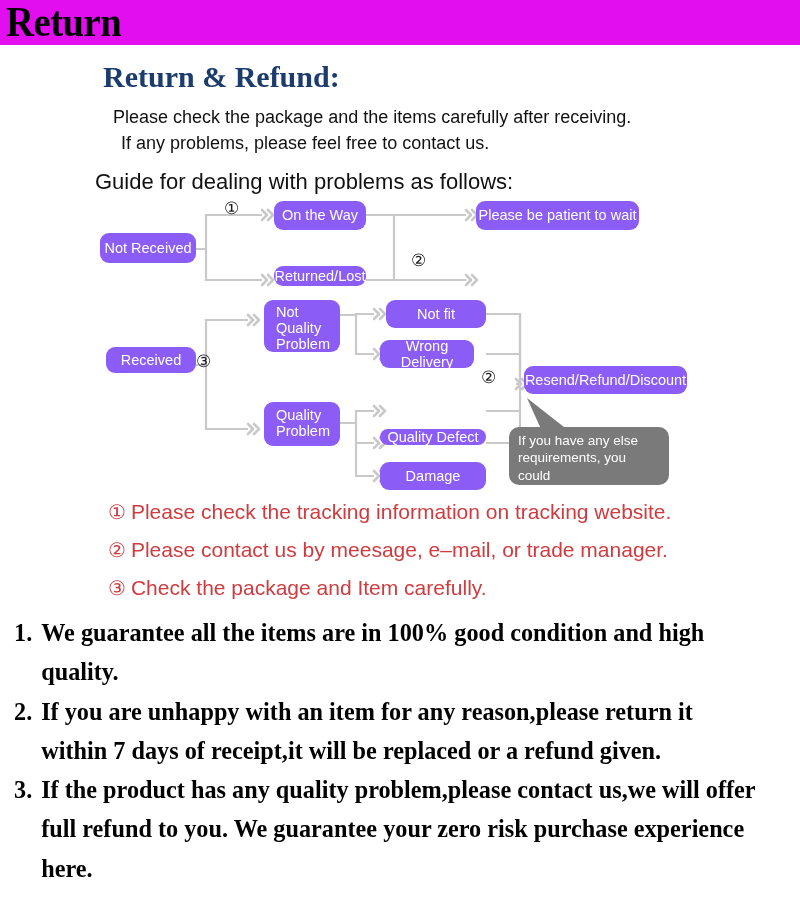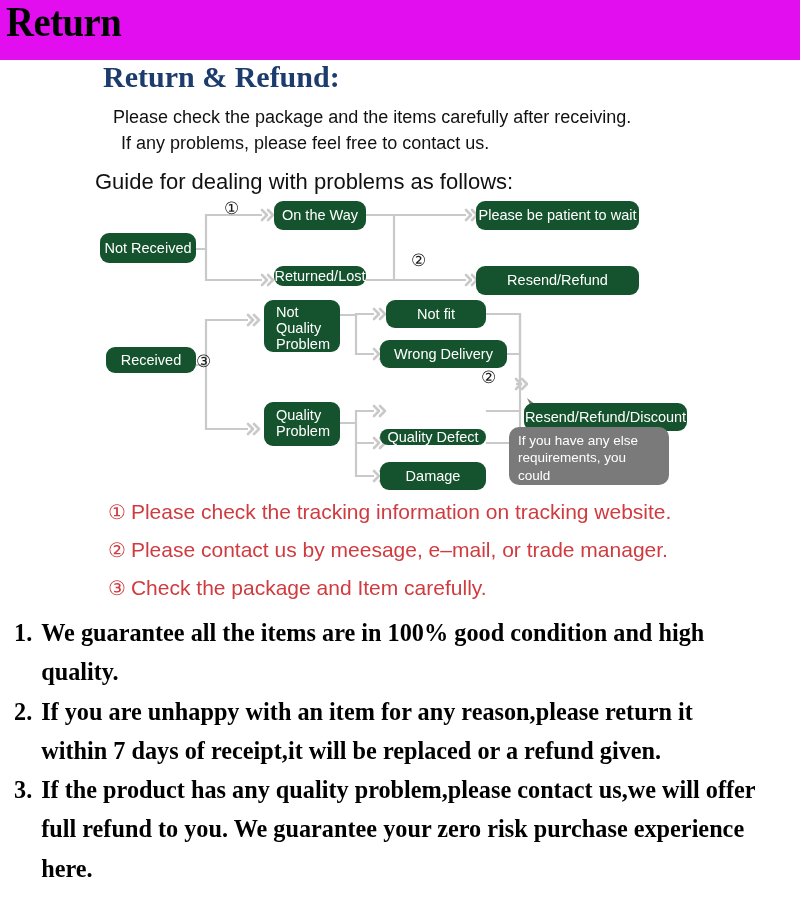--- a/index.html
+++ b/index.html
@@ -12,21 +12,21 @@
     height: 900px;
     position: relative;
     font-family: "Liberation Sans", sans-serif;
     overflow: hidden;
   }
 
   
   #header-banner {
     position: absolute;
     left: 0; top: 0;
-    width: 800px; height: 60px;
+    width: 800px; height: 45px;
     background: #e20ef0;
   }
   #header-title {
     position: absolute;
     left: 6px; top: -2px;
     font-family: "Liberation Serif", serif;
     font-weight: bold;
     font-size: 42px;
     letter-spacing: -0.5px;
     color: #000000;
@@ -70,21 +70,21 @@
     position: absolute;
     left: 0; top: 195px;
     width: 800px; height: 300px;
   }
   #flow-svg {
     position: absolute;
     left: 0; top: 0;
   }
   .fc-box {
     position: absolute;
-    background: #14532d;
+    background: #8b5cf6;
     border-radius: 9px;
     color: #ffffff;
     font-family: "Liberation Sans", sans-serif;
     font-size: 14.5px;
     box-sizing: border-box;
     display: flex;
     align-items: center;
     line-height: 1.12;
   }
   .fc-box.center { justify-content: center; text-align: center; }
@@ -211,41 +211,40 @@
       <use href="#chev" x="516" y="189"></use>
     </g>
 
     <path d="M527,203 L545,243 L578,243 Z" fill="#7a7a7a"></path>
   </svg>
 
   <div class="fc-box center" style="left:100px; top:38px; width:96px; height:30px;">Not Received</div>
   <div class="fc-box center" style="left:274px; top:6px; width:92px; height:29px;">On the Way</div>
   <div class="fc-box center" style="left:274px; top:71px; width:92px; height:20px;">Returned/Lost</div>
   <div class="fc-box center" style="left:476px; top:6px; width:163px; height:29px;">Please be patient to wait</div>
-  <div class="fc-box center" style="left:476px; top:71px; width:163px; height:29px;">Resend/Refund</div>
 
   <div class="fc-box center" style="left:106px; top:152px; width:90px; height:26px;">Received</div>
 
   <div class="fc-box multiline" style="left:264px; top:105px; width:76px; height:52px;">
     <div>Not</div>
     <div>Quality</div>
     <div>Problem</div>
   </div>
 
   <div class="fc-box multiline" style="left:264px; top:207px; width:76px; height:44px; padding-top:5px;">
     <div>Quality</div>
     <div>Problem</div>
   </div>
 
   <div class="fc-box center" style="left:386px; top:105px; width:100px; height:28px;">Not fit</div>
-  <div class="fc-box center" style="left:380px; top:145px; width:127px; height:28px;">Wrong Delivery</div>
+  <div class="fc-box center" style="left:380px; top:145px; width:94px; height:28px;">Wrong Delivery</div>
   <div class="fc-box center" style="left:380px; top:234px; width:106px; height:16px;">Quality Defect</div>
   <div class="fc-box center" style="left:380px; top:267px; width:106px; height:28px;">Damage</div>
 
-  <div class="fc-box center" style="left:524px; top:171px; width:163px; height:28px;margin-top:37px;">Resend/Refund/Discount</div>
+  <div class="fc-box center" style="left:524px; top:171px; width:163px; height:28px;">Resend/Refund/Discount</div>
 
   <div id="callout-bubble" style="left:509px; top:232px; width:160px; height:58px;">
     <div>If you have any else</div>
     <div>requirements, you could</div>
     <div>also tell us!</div>
   </div>
 
   <div class="fc-num" style="left:224px; top:3px;">①</div>
   <div class="fc-num" style="left:411px; top:55px;">②</div>
   <div class="fc-num" style="left:196px; top:156px;">③</div>

